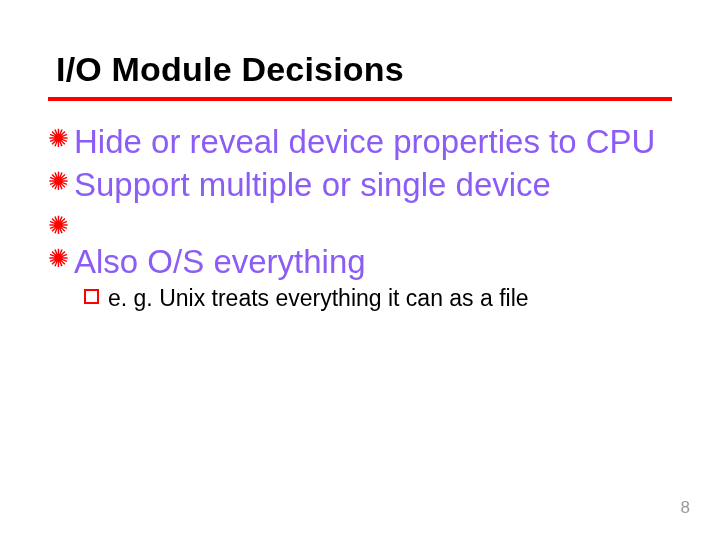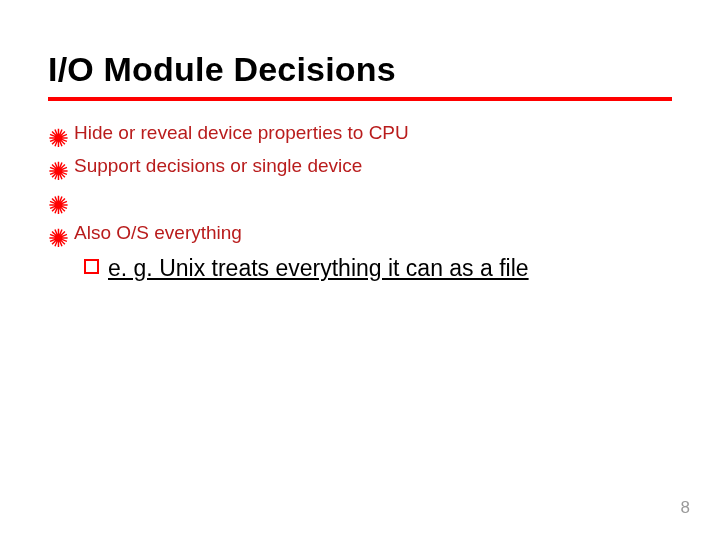--- a/index.html
+++ b/index.html
@@ -17,21 +17,21 @@
     width: 720px;
     height: 540px;
     padding: 50px 48px 0 48px;
     position: relative;
   }
   .title {
     font-family: "Arial Black", Arial, sans-serif;
     font-weight: 900;
     font-size: 34px;
     color: #000000;
-    margin: 0 0 8px 0;
+    margin: 0 0 8px 8px;
     letter-spacing: 0.2px;
   }
   .rule {
     border: none;
     border-top: 4px solid #ff0000;
     margin: 6px 0 20px 0;
     width: 100%;
   }
   .bullets {
     margin: 0;
@@ -48,28 +48,27 @@
     color: #ff0000;
     font-size: 25px;
     width: 26px;
     flex: 0 0 26px;
     text-align: left;
     font-family: "Segoe UI Symbol", "Zapf Dingbats", Arial, sans-serif;
     position: relative;
     top: 2px;
   }
   .bullets > li .txt {
-    font-size: 19px;
-    color: #b91c1c;
+    font-size: 33px;
+    color: #8b5cf6;
   }
   .sub {
     margin: 2px 0 0 0;
     padding: 0 0 0 36px;
     list-style: none;
-    text-decoration: underline;
   }
   .sub > li {
     display: flex;
     align-items: flex-start;
     line-height: 1.3;
   }
   .sub > li .marker2 {
     width: 24px;
     flex: 0 0 24px;
     position: relative;
@@ -99,21 +98,21 @@
 
   <hr class="rule">
 
   <ul class="bullets">
     <li>
       <span class="marker">✺</span>
       <span class="txt">Hide or reveal device properties to CPU</span>
     </li>
     <li>
       <span class="marker">✺</span>
-      <span class="txt">Support decisions or single device</span>
+      <span class="txt">Support multiple or single device</span>
     </li>
     <li>
       <span class="marker">✺</span>
     </li>
     <li>
       <span class="marker">✺</span>
       <span class="txt">Also O/S everything</span>
     </li>
   </ul>
 

